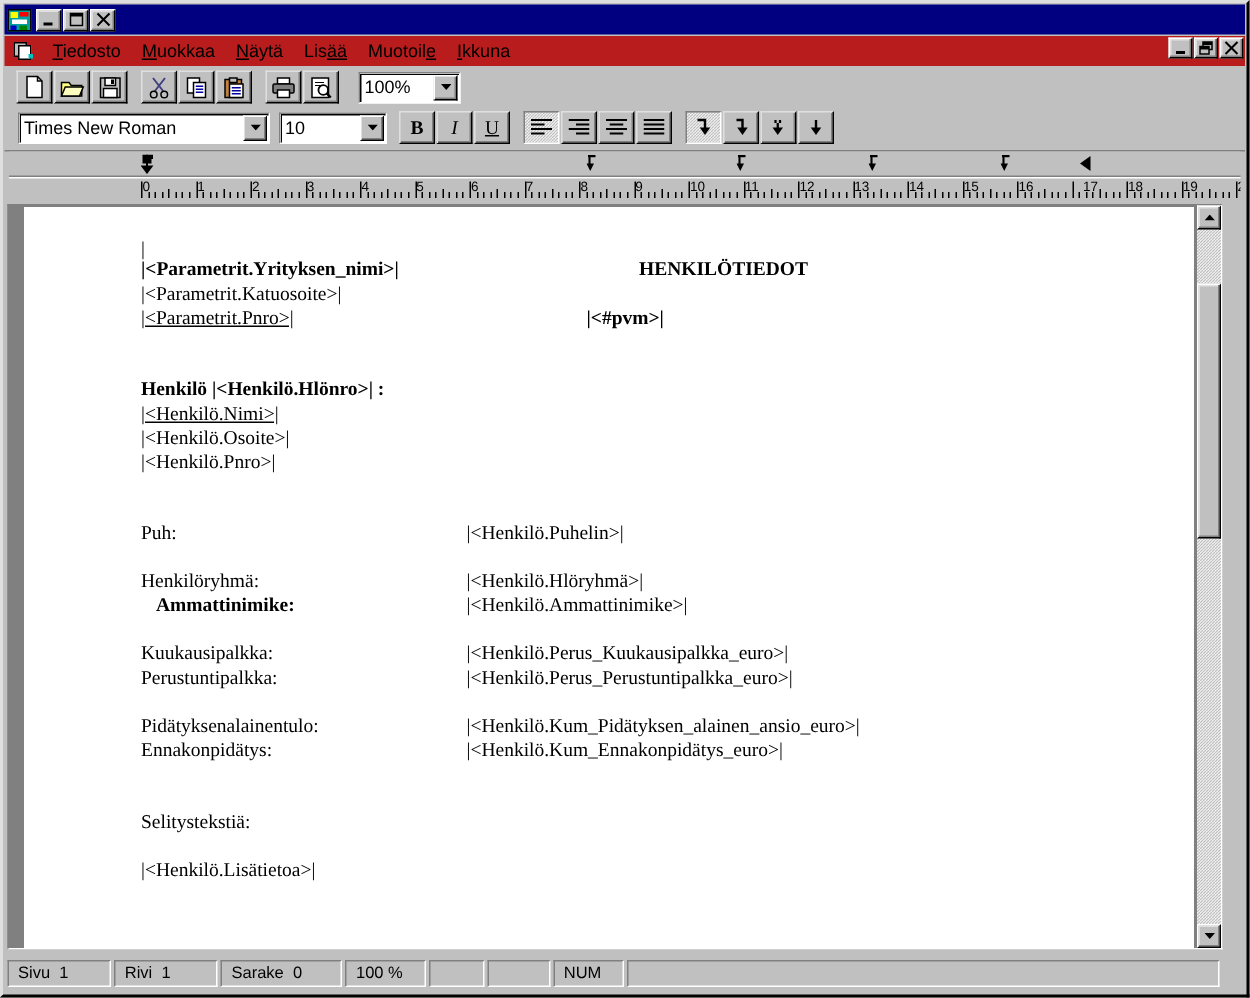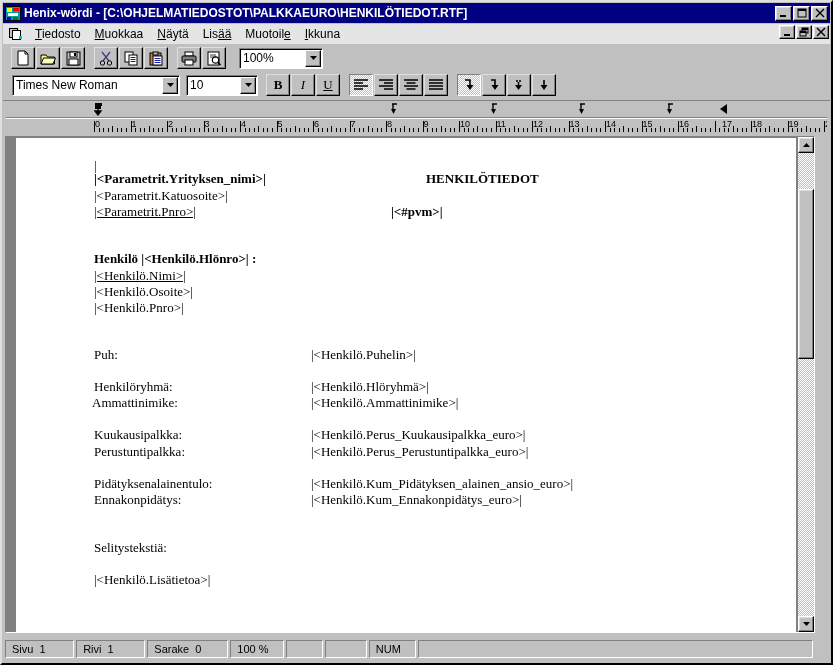--- a/index.html
+++ b/index.html
@@ -79,21 +79,21 @@
   }
   .winbtn.first { margin-left: 0; }
   .winbtn svg { display: block; }
 
   
   .menubar {
     height: 20px;
     margin: 1px 1px 0 1px;
     display: flex;
     align-items: center;
-    background: #e5e5e5;
+    background: #b91c1c;
     position: relative;
   }
   .mdi-icon {
     width: 16px; height: 14px;
     margin: 0 5px 0 4px;
     position: relative;
     flex: 0 0 auto;
   }
   .mdi-icon .doc {
     position: absolute; left: 2px; top: 1px;
@@ -185,21 +185,21 @@
     width: 16px; height: 17px;
     background: #c0c0c0;
     border-top: 1px solid #ffffff;
     border-left: 1px solid #ffffff;
     border-right: 1px solid #000000;
     border-bottom: 1px solid #000000;
     box-shadow: inset -1px -1px 0 #808080;
     box-sizing: border-box;
     display: flex; align-items: center; justify-content: center;
   }
-  .combo-zoom { width: 84px; margin-left: 4px; }
+  .combo-zoom { width: 68px; margin-left: 4px; }
   .combo-font { width: 168px; margin-left: 1px; }
   .combo-size { width: 72px; margin-left: 6px; }
 
   
   .rulerwrap {
     margin: 2px 1px 0 1px;
     height: 34px;
     background: #c0c0c0;
     position: relative;
     border-top: 1px solid #808080;
@@ -333,21 +333,20 @@
 <div class="app">
 
   <div class="titlebar">
     <div class="title-icon">
       <i class="ti1"></i>
         <i class="ti2"></i>
         <i class="ti3"></i>
         <i class="ti4"></i>
         <i class="ti5"></i>
     </div>
-    <span class="title-text">Henix-wördi - [C:\OHJELMATIEDOSTOT\PALKKAEURO\HENKILÖTIEDOT.RTF]</span>
     <div class="tb-buttons">
       <div class="winbtn first">
         <svg width="9" height="9" viewBox="0 0 9 9">
             <rect x="1" y="6" width="6" height="2" fill="#000"></rect>
           </svg>
       </div>
       <div class="winbtn">
         <svg width="10" height="10" viewBox="0 0 10 10">
             <rect x="1" y="1" width="8" height="8" fill="none" stroke="#000" stroke-width="1"></rect>
             <rect x="1" y="1" width="8" height="2" fill="#000"></rect>
@@ -781,21 +780,21 @@
           <div class="dline" style="left: 78px; top: 66px; text-decoration: underline;">|&lt;Parametrit.Pnro&gt;|</div>
           <div class="dline b" style="left: 375px; top: 66px;">|&lt;#pvm&gt;|</div>
           <div class="dline b" style="left: 78px; top: 113px;">Henkilö |&lt;Henkilö.Hlönro&gt;| :</div>
           <div class="dline" style="left: 78px; top: 130px; text-decoration: underline;">|&lt;Henkilö.Nimi&gt;|</div>
           <div class="dline" style="left: 78px; top: 146px;">|&lt;Henkilö.Osoite&gt;|</div>
           <div class="dline" style="left: 78px; top: 162px;">|&lt;Henkilö.Pnro&gt;|</div>
           <div class="dline" style="left: 78px; top: 209px;">Puh:</div>
           <div class="dline" style="left: 295px; top: 209px;">|&lt;Henkilö.Puhelin&gt;|</div>
           <div class="dline" style="left: 78px; top: 241px;">Henkilöryhmä:</div>
           <div class="dline" style="left: 295px; top: 241px;">|&lt;Henkilö.Hlöryhmä&gt;|</div>
-          <div class="dline" style="left: 76px; top: 257px;">Ammattinimike:</div>
+          <div class="dline" style="left: 88px; top: 257px; font-weight: bold;">Ammattinimike:</div>
           <div class="dline" style="left: 295px; top: 257px;">|&lt;Henkilö.Ammattinimike&gt;|</div>
           <div class="dline" style="left: 78px; top: 289px;">Kuukausipalkka:</div>
           <div class="dline" style="left: 295px; top: 289px;">|&lt;Henkilö.Perus_Kuukausipalkka_euro&gt;|</div>
           <div class="dline" style="left: 78px; top: 306px;">Perustuntipalkka:</div>
           <div class="dline" style="left: 295px; top: 306px;">|&lt;Henkilö.Perus_Perustuntipalkka_euro&gt;|</div>
           <div class="dline" style="left: 78px; top: 338px; text-align: right;">Pidätyksenalainentulo:</div>
           <div class="dline" style="left: 295px; top: 338px;">|&lt;Henkilö.Kum_Pidätyksen_alainen_ansio_euro&gt;|</div>
           <div class="dline" style="left: 78px; top: 354px;">Ennakonpidätys:</div>
           <div class="dline" style="left: 295px; top: 354px;">|&lt;Henkilö.Kum_Ennakonpidätys_euro&gt;|</div>
           <div class="dline" style="left: 78px; top: 402px;">Selitystekstiä:</div>

